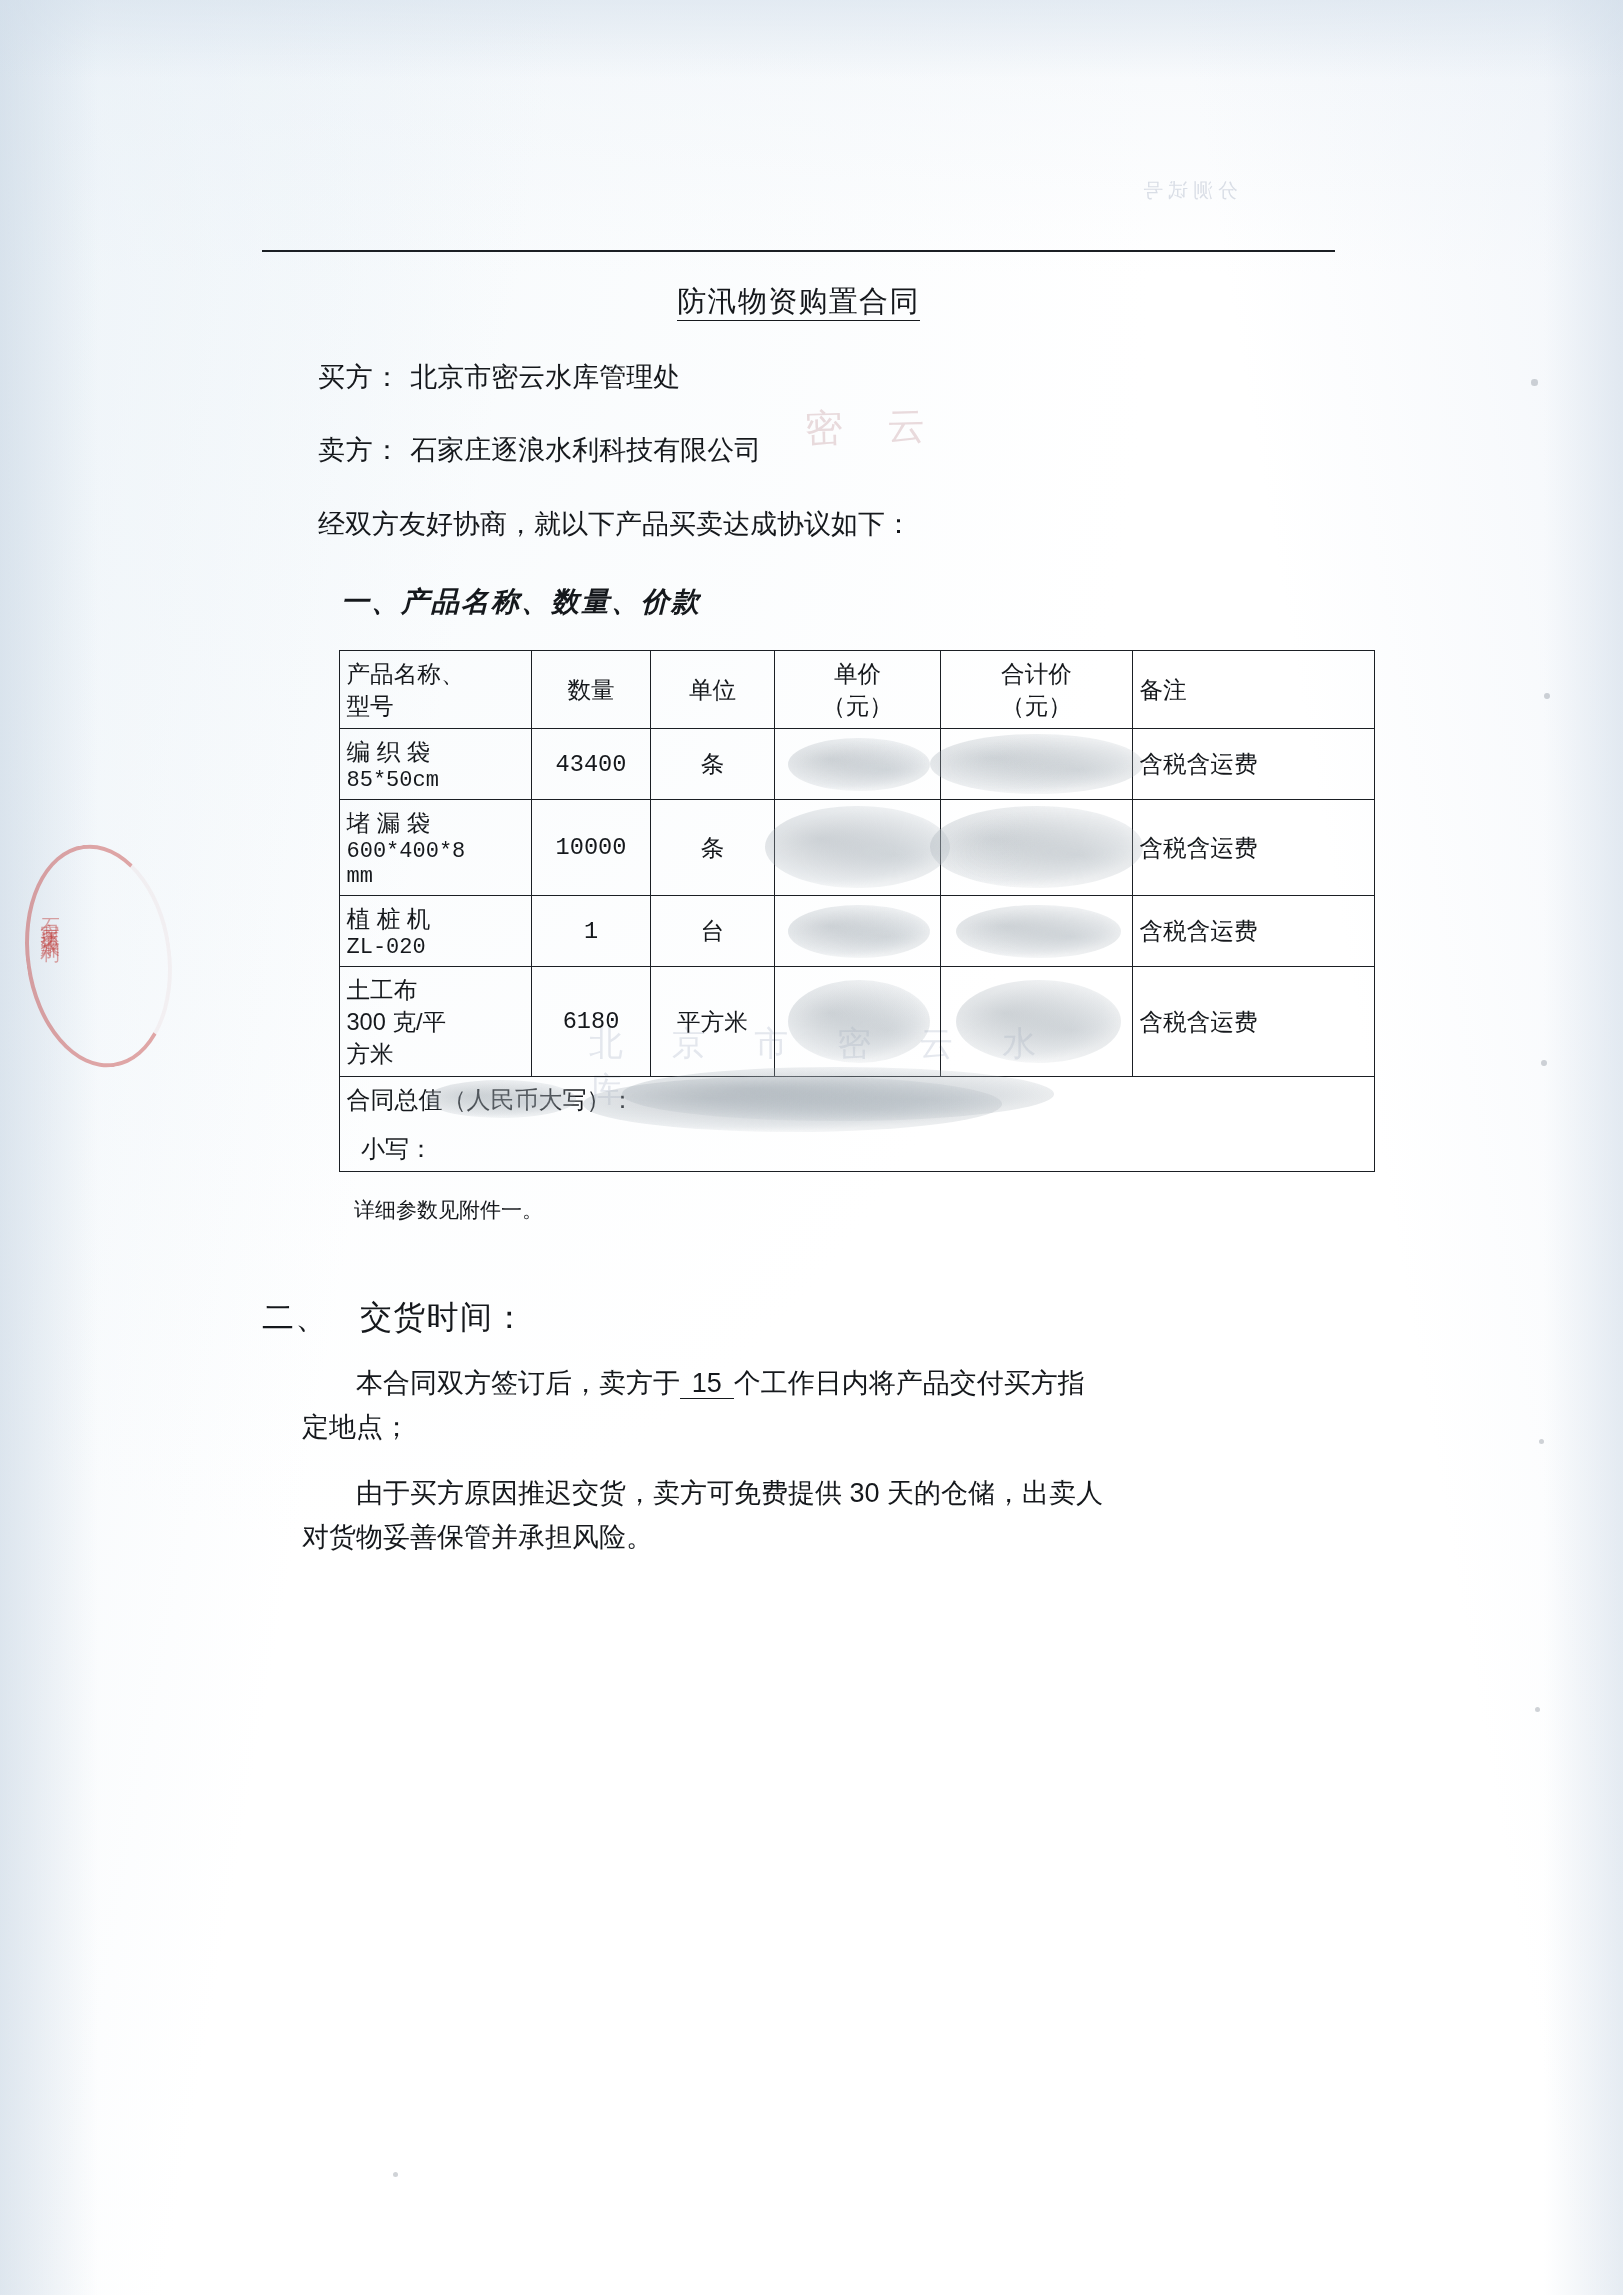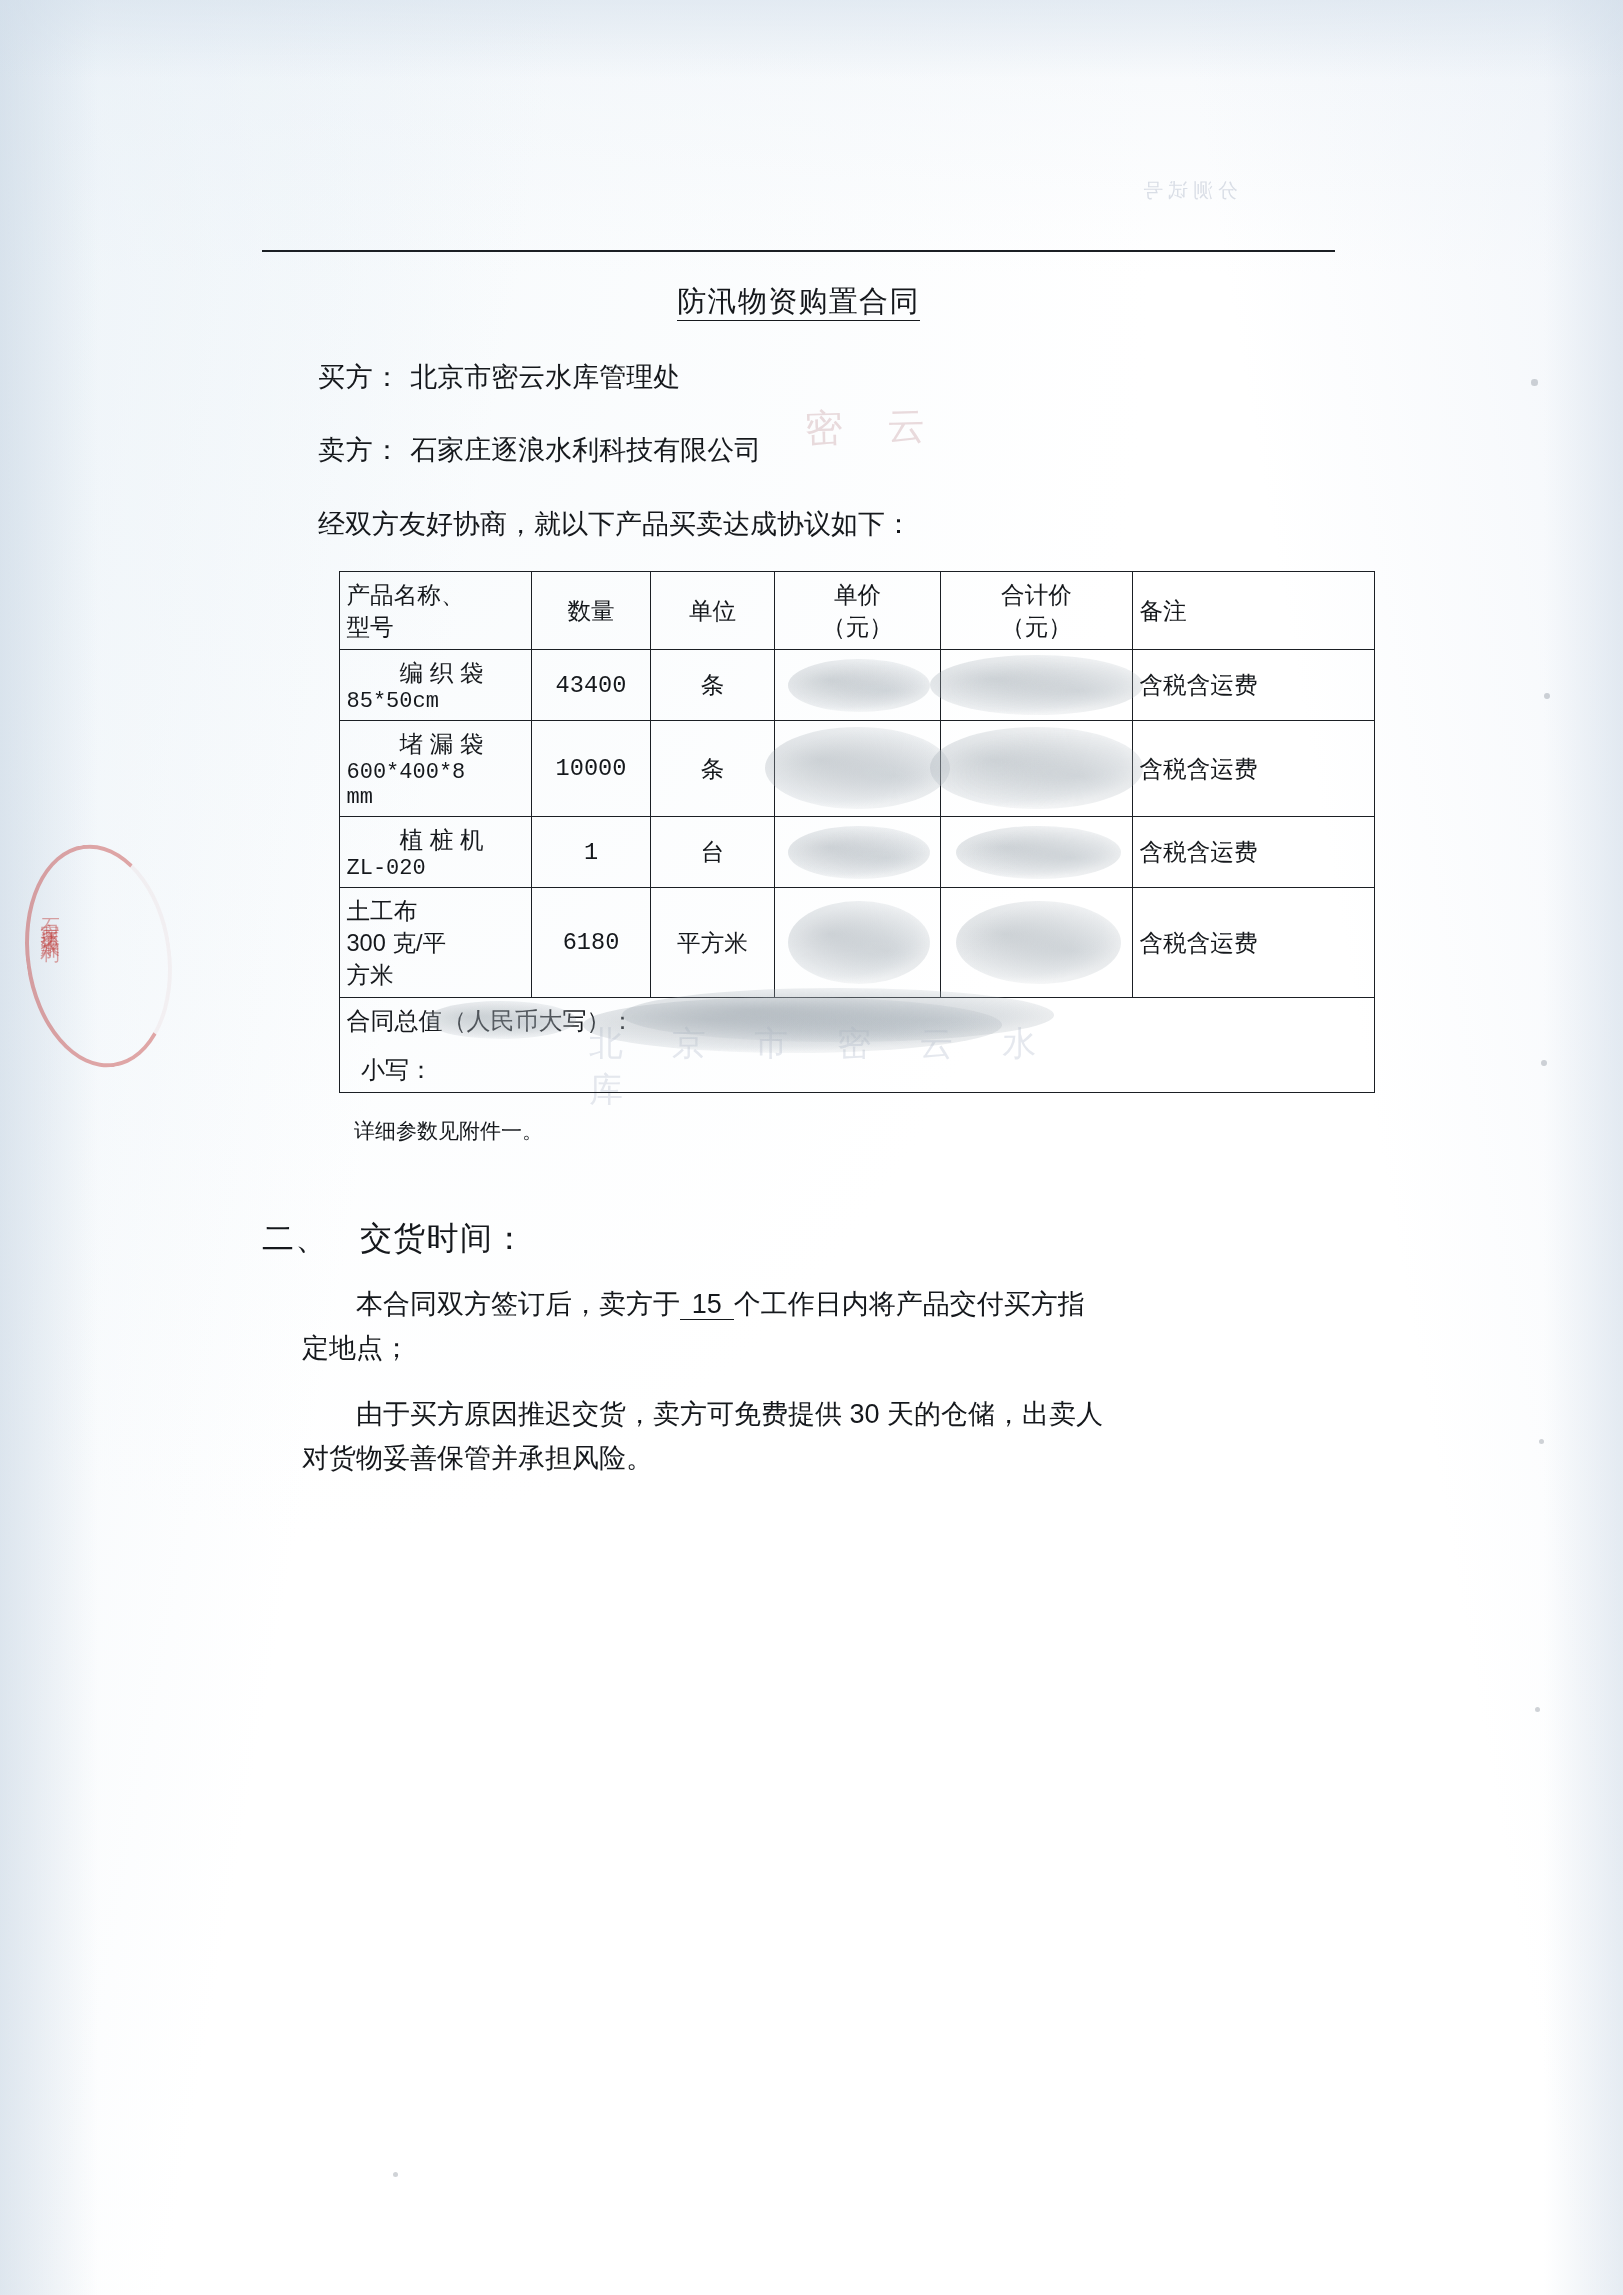--- a/index.html
+++ b/index.html
@@ -125,21 +125,21 @@
   .c-price { width: 152px; }
   .c-total { width: 178px; }
   .c-note  { width: 228px; }
 
   .hd { text-align: left; }
   .hd.ctr { text-align: center; }
   .ctr { text-align: center; }
   .nm-line { display: block; }
   .nm-spread {
     display: flex;
-    justify-content: flex-end;
+    justify-content: flex-start;
     width: 137px;
   }
   .mono { font-family: "Liberation Mono", monospace; font-size: 22px; }
   .tall { height: 80px; }
   .taller { height: 98px; }
 
   
   .smudge {
     position: absolute;
     border-radius: 50%;
@@ -298,20 +298,21 @@
     <div class="para">
       <span class="lbl">买方：</span><span class="val">北京市密云水库管理处</span>
     </div>
 
     <div class="para">
       <span class="lbl">卖方：</span><span class="val">石家庄逐浪水利科技有限公司</span>
     </div>
 
     <div class="para">经双方友好协商，就以下产品买卖达成协议如下：</div>
 
+    <div class="clause-head">一、产品名称、数量、价款</div>
 
     <div class="tbl-wrap">
       <table class="contract">
         <tbody>
           <tr>
             <td class="c-name hd">
               <span class="nm-line">产品名称、</span>
               <span class="nm-line">型号</span>
             </td>
             <td class="c-qty hd ctr">数量</td>

